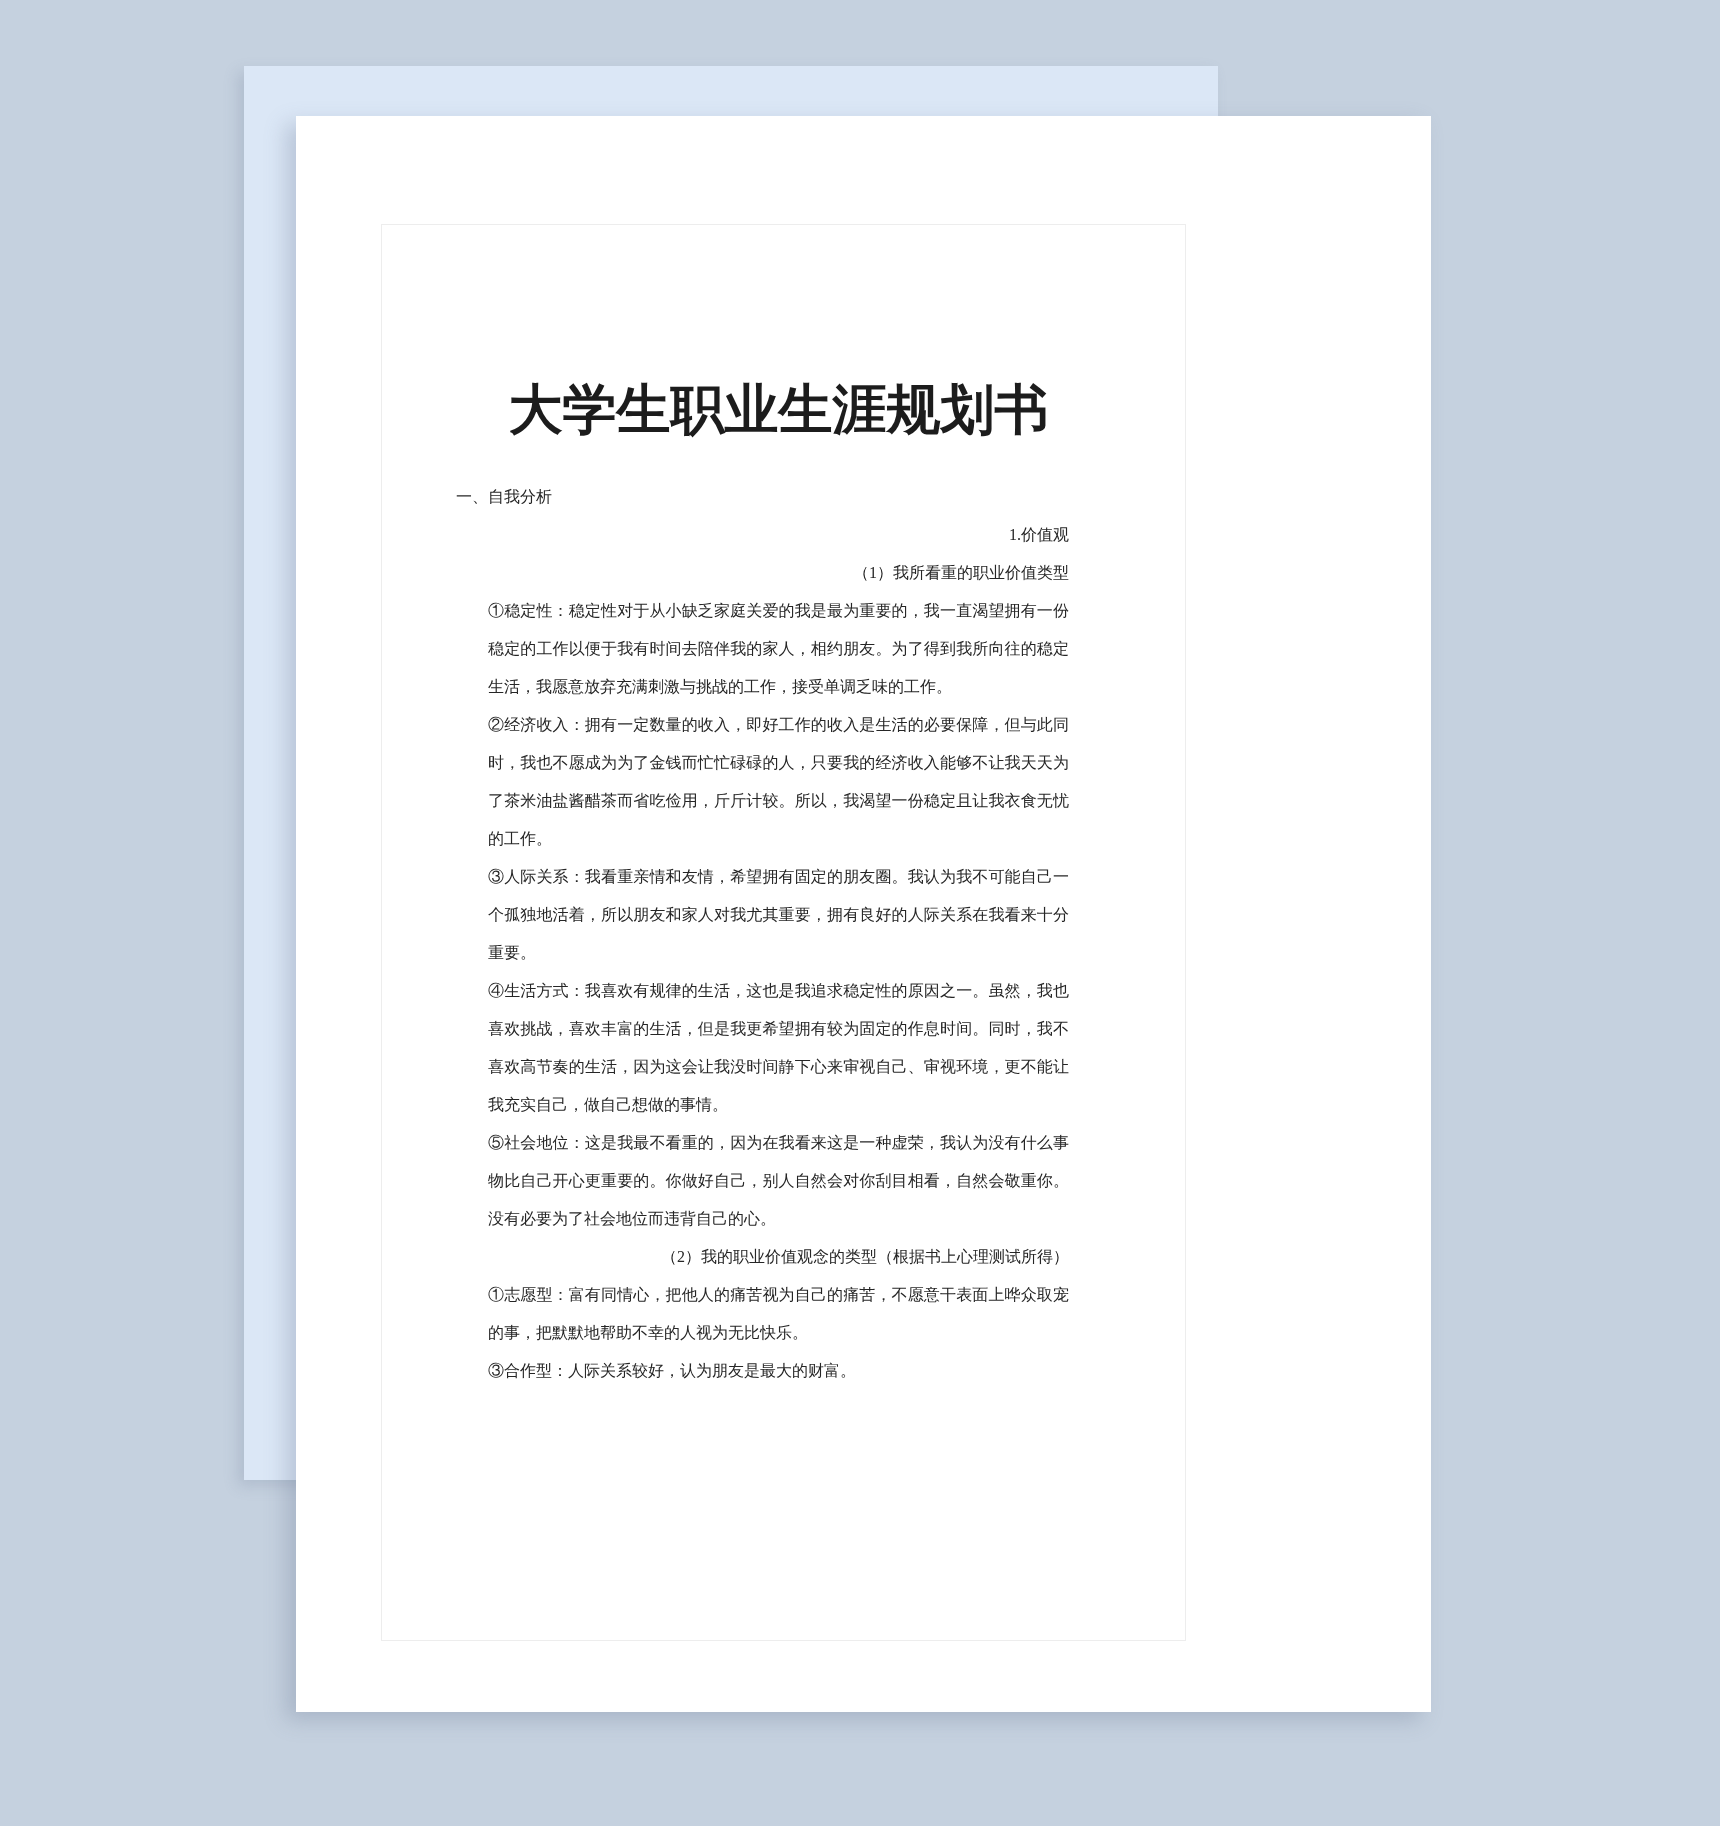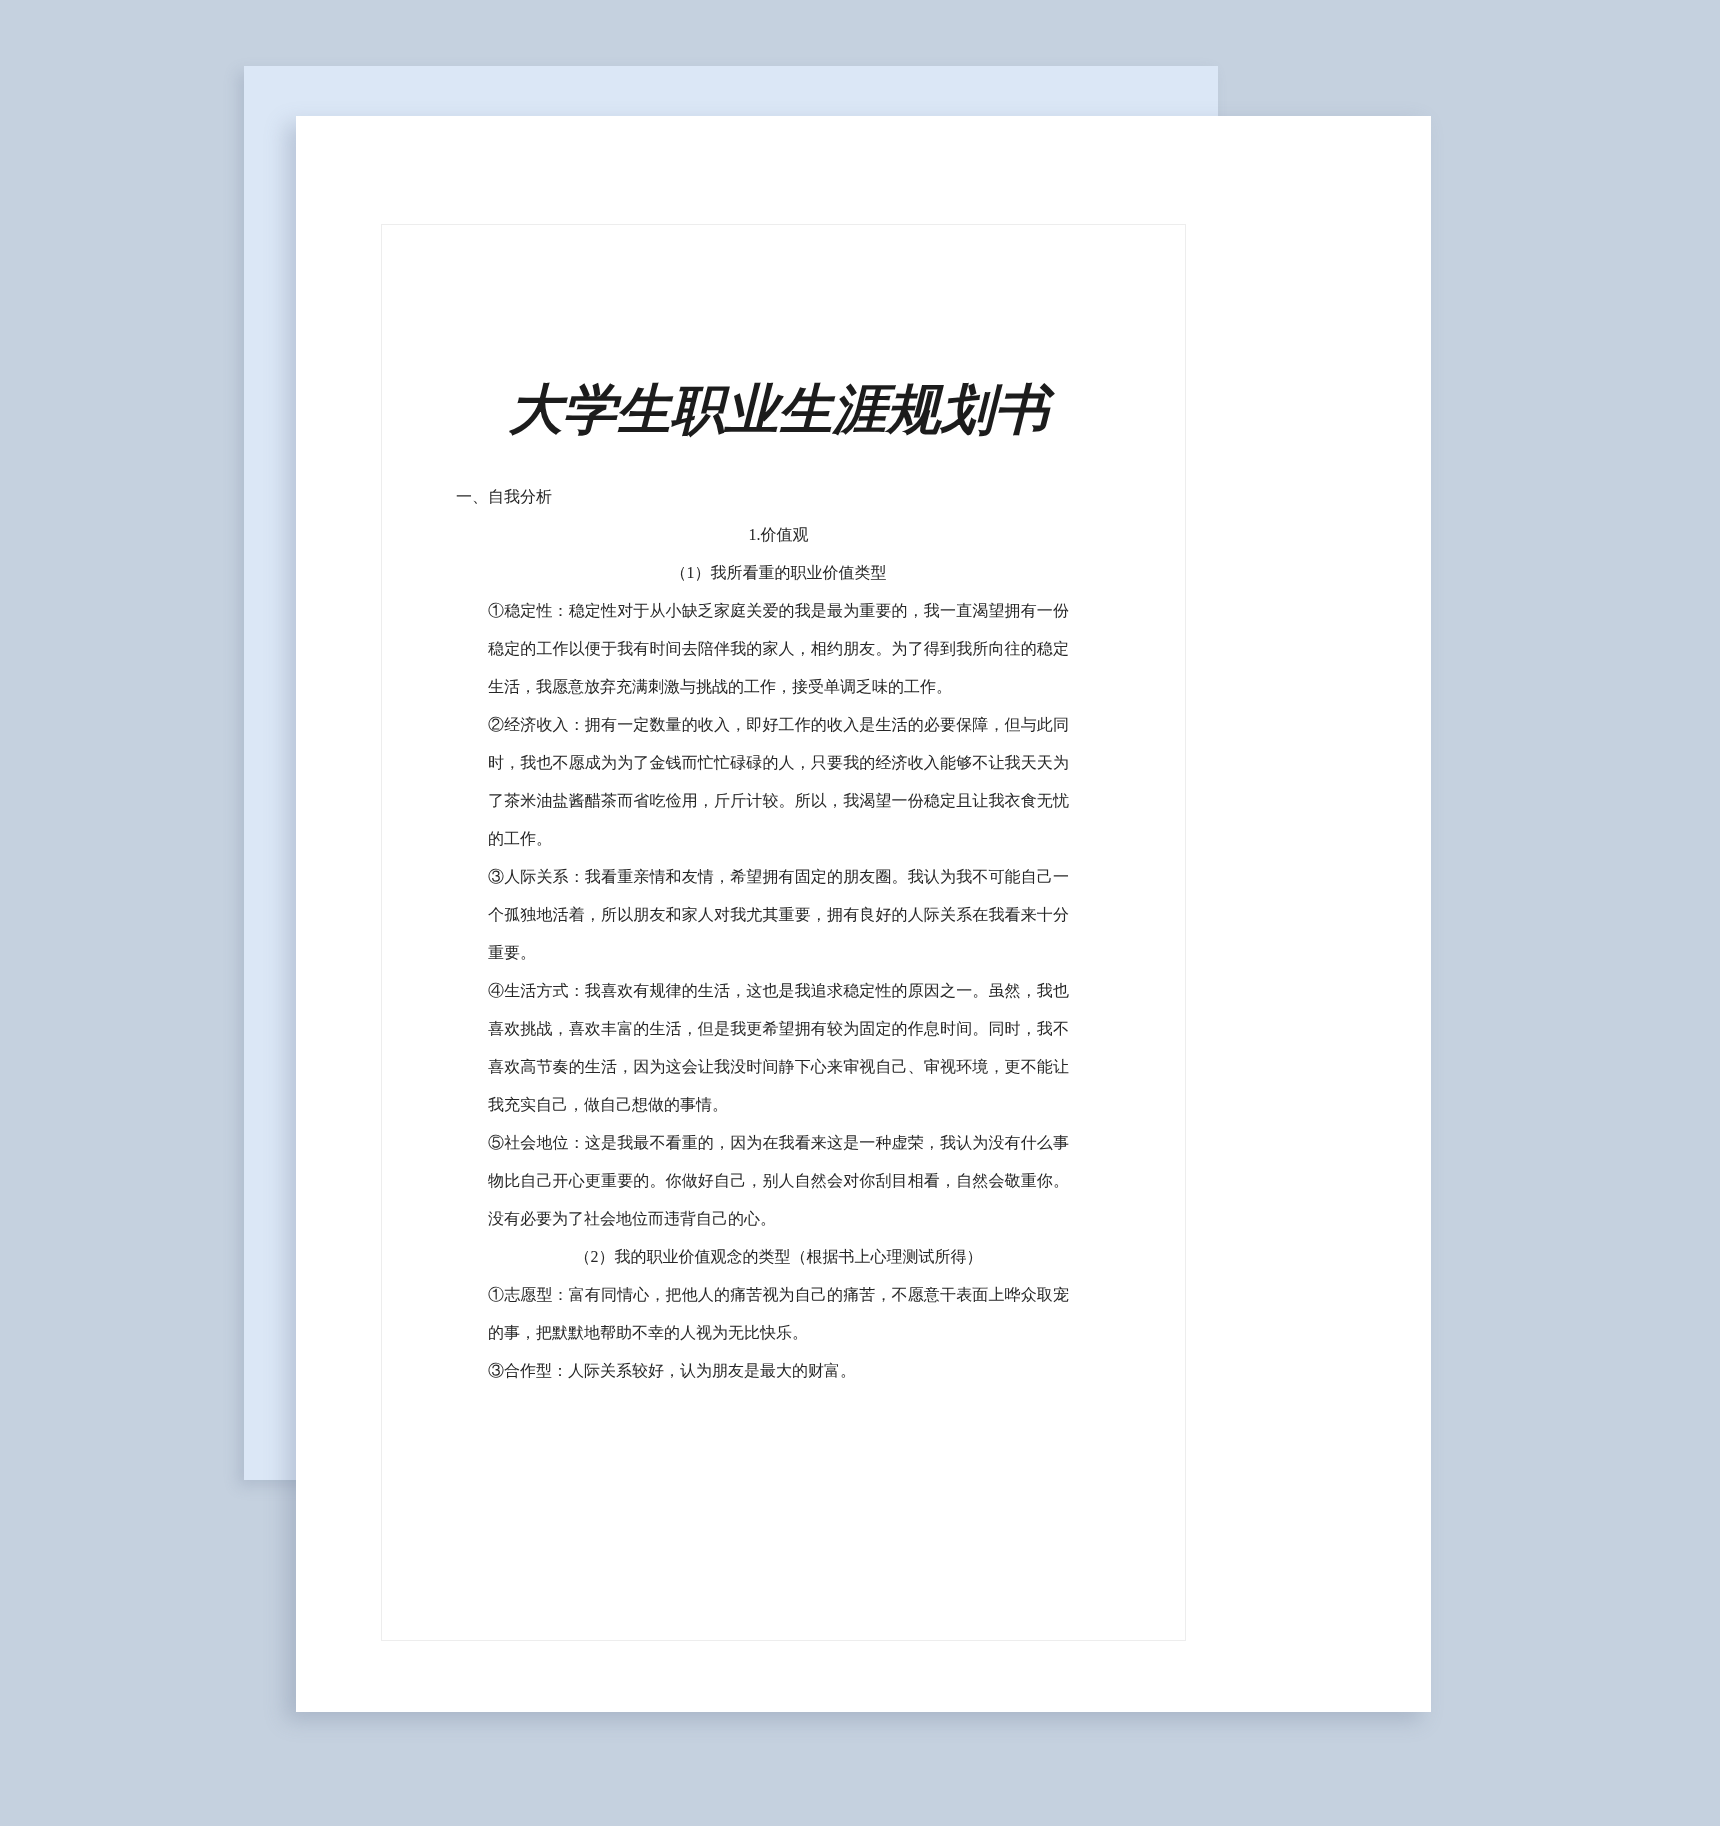--- a/index.html
+++ b/index.html
@@ -47,36 +47,35 @@
     padding: 158px 116px 0 106px;
   }
   .doc-title {
     font-size: 54px;
     line-height: 54px;
     font-weight: 700;
     text-align: center;
     color: #1c1c1c;
     margin: 0 0 41px 0;
     white-space: nowrap;
-    font-style: italic;
   }
   .para {
     font-size: 16px;
     line-height: 38px;
     margin: 0;
     color: #262626;
     text-align: justify;
     text-justify: inter-ideograph;
   }
   .para.section {
     margin-left: -32px;
     text-align: left;
   }
   .para.sub {
-    text-align: center;
+    text-align: right;
   }
 </style>
 </head>
 <body>
 
 <div class="canvas">
   <div class="back-sheet"></div>
   <div class="page">
     <div class="content-border">
       <div class="text-col">

